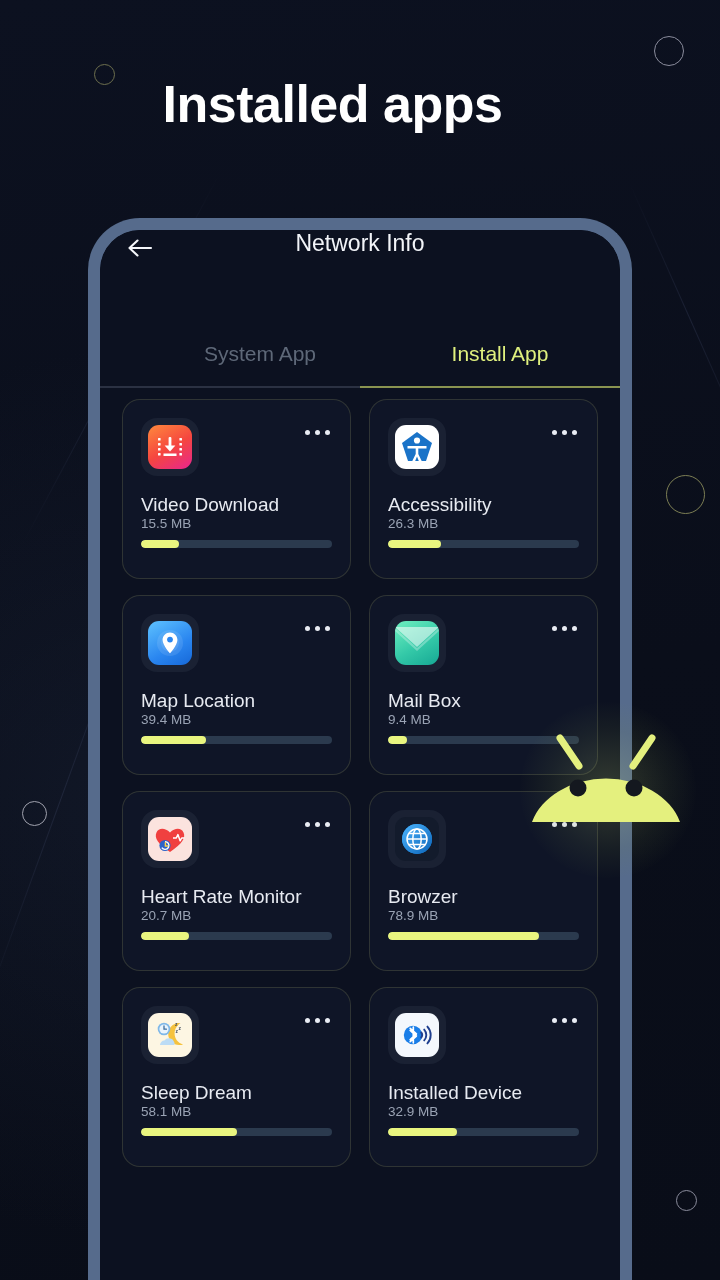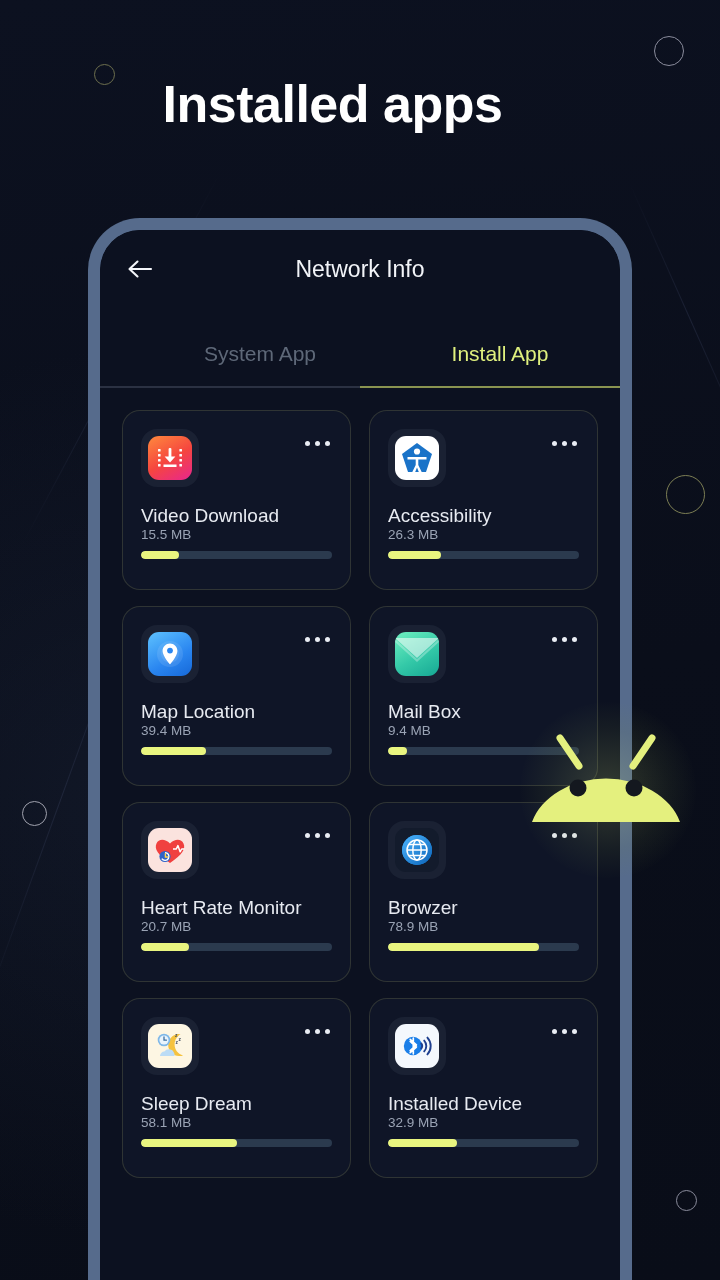--- a/index.html
+++ b/index.html
@@ -73,21 +73,21 @@
     inset: 0;
     background: #0c1120;
     border-radius: 40px 40px 0 0;
     overflow: hidden;
   }
 
   
   .app-bar {
     height: 78px;
     display: flex;
-    align-items: center;
+    align-items: flex-start;
     padding: 0 22px;
     position: relative;
   }
   .back-btn {
     width: 36px; height: 36px;
     display: flex; align-items: center; justify-content: center;
     cursor: pointer;
   }
   .app-bar-title {
     position: absolute;
@@ -124,21 +124,21 @@
     width: 50%;
   }
   .tab-underline.left  { left: 0;  background: #2b3142; }
   .tab-underline.right { right: 0; background: #8a9450; }
 
   
   .app-grid {
     display: grid;
     grid-template-columns: 1fr 1fr;
     gap: 16px 18px;
-    padding: 22px 22px 0;
+    padding: 11px 22px 0;
   }
   .app-card {
     background: #0f1527;
     border: 1px solid rgba(122,126,84,0.30);
     border-radius: 18px;
     padding: 18px 18px 20px;
     position: relative;
     min-height: 180px;
     cursor: pointer;
   }

